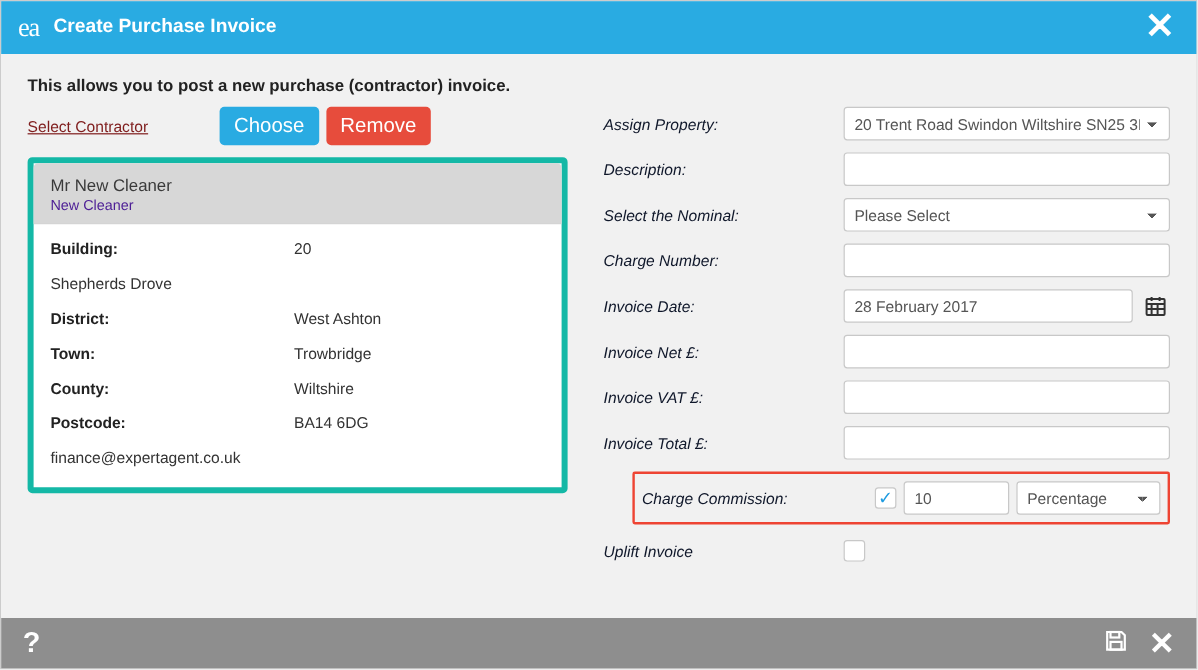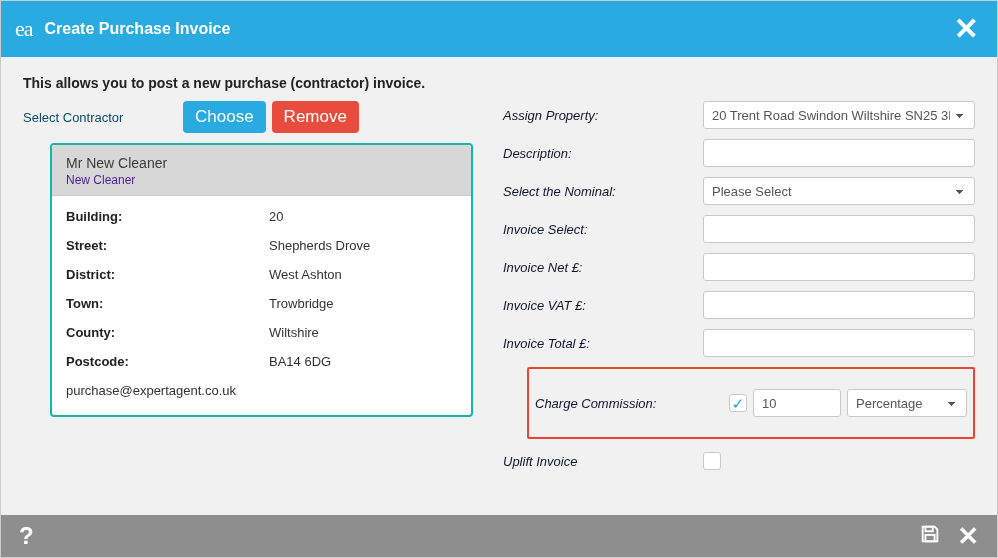--- a/index.html
+++ b/index.html
@@ -15,21 +15,21 @@
   .window {
     width: 998px;
     height: 558px;
     display: flex;
     flex-direction: column;
     border: 1px solid #ccc;
   }
   .titlebar {
     background: #29abe2;
     color: #fff;
-    height: 56px;
+    height: 44px;
     display: flex;
     align-items: center;
     padding: 0 14px;
   }
   .logo {
     font-family: Georgia, serif;
     font-size: 22px;
     font-weight: 400;
     margin-right: 12px;
     letter-spacing: -1px;
@@ -65,40 +65,40 @@
   .col-left { flex: 1; }
   .col-right { flex: 1; }
 
   .selector-row {
     display: flex;
     align-items: center;
     margin-bottom: 10px;
   }
   .selector-label {
     width: 160px;
-    color: #0c4a6e;
+    color: #7f1d1d;
+    text-decoration: underline;
   }
   .btn {
     display: inline-block;
     padding: 6px 12px;
     border: none;
     border-radius: 4px;
     color: #fff;
     font-size: 17px;
     cursor: pointer;
     margin-right: 6px;
   }
   .btn-primary { background: #29abe2; }
   .btn-danger  { background: #e74c3c; }
 
   .panel {
     background: #fff;
-    border: 2px solid #14b8a6;
+    border: 5px solid #14b8a6;
     border-radius: 4px;
-    margin-left: 27px;
   }
   .panel-header {
     background: #d7d7d7;
     padding: 10px 14px 8px 14px;
     border-bottom: 1px solid #ccc;
     border-radius: 4px 4px 0 0;
   }
   .panel-header .name { color: #3a3a3a; font-size: 14px; }
   .panel-header .sub  { color: #4c1d95; font-size: 12px; margin-top: 2px; }
   .panel-body { padding: 6px 14px 10px 14px; }
@@ -144,21 +144,21 @@
     background: #fff;
     display: inline-flex;
     align-items: center; justify-content: center;
     cursor: pointer;
     color: #1e9be0;
     font-size: 15px;
     line-height: 1;
   }
   .commission-row {
     border: 2px solid #e43; 
-    padding: 20px 6px;
+    padding: 6px 6px;
     border-radius: 2px;
     margin-bottom: 8px;
     margin-left: 24px;
   }
   .commission-row .form-label { width: 194px; }
   .small-input { width: 88px !important; flex: none; }
   .med-select  { width: 120px !important; flex: none; }
 
   .footer {
     background: #8e8e8e;
@@ -213,41 +213,40 @@
           <div class="panel-header">
             <div class="name">Mr New Cleaner</div>
             <div class="sub">New Cleaner</div>
           </div>
           <div class="panel-body">
             <div class="addr-row">
               <span class="addr-label">Building:</span>
               <span class="addr-value">20</span>
             </div>
             <div class="addr-row">
-              <span class="addr-label">Street:</span>
               <span class="addr-value">Shepherds Drove</span>
             </div>
             <div class="addr-row">
               <span class="addr-label">District:</span>
               <span class="addr-value">West Ashton</span>
             </div>
             <div class="addr-row">
               <span class="addr-label">Town:</span>
               <span class="addr-value">Trowbridge</span>
             </div>
             <div class="addr-row">
               <span class="addr-label">County:</span>
               <span class="addr-value">Wiltshire</span>
             </div>
             <div class="addr-row">
               <span class="addr-label">Postcode:</span>
               <span class="addr-value">BA14 6DG</span>
             </div>
             <div class="addr-row">
-              <span class="addr-value">purchase@expertagent.co.uk</span>
+              <span class="addr-value">finance@expertagent.co.uk</span>
             </div>
           </div>
         </div>
 
       </div>
 
       <div class="col-right">
 
         <div class="form-row">
           <span class="form-label">Assign Property:</span>
@@ -268,26 +267,43 @@
         <div class="form-row">
           <span class="form-label">Select the Nominal:</span>
           <div class="form-control-wrap">
             <select class="form-select">
               <option>Please Select</option>
             </select>
           </div>
         </div>
 
         <div class="form-row">
-          <span class="form-label">Invoice Select:</span>
-          <div class="form-control-wrap">
-            <input class="form-input" type="text" value="" style="">
-          </div>
-        </div>
-
+          <span class="form-label">Charge Number:</span>
+          <div class="form-control-wrap">
+            <input class="form-input" type="text" value="" style="">
+          </div>
+        </div>
+
+        <div class="form-row">
+          <span class="form-label">Invoice Date:</span>
+          <div class="form-control-wrap">
+            <input class="form-input" type="text" value="28 February 2017" style="">
+            <span class="cal-icon">
+              <svg width="20" height="20" viewBox="0 0 24 24" fill="none" stroke="#333" stroke-width="2">
+                <rect x="3" y="5" width="18" height="16" rx="1"></rect>
+                <line x1="3" y1="10" x2="21" y2="10"></line>
+                <line x1="8" y1="3" x2="8" y2="7"></line>
+                <line x1="16" y1="3" x2="16" y2="7"></line>
+                <line x1="8" y1="10" x2="8" y2="21"></line>
+                <line x1="14" y1="10" x2="14" y2="21"></line>
+                <line x1="3" y1="15" x2="21" y2="15"></line>
+              </svg>
+            </span>
+          </div>
+        </div>
 
         <div class="form-row">
           <span class="form-label">Invoice Net £:</span>
           <div class="form-control-wrap">
             <input class="form-input" type="text" value="" style="">
           </div>
         </div>
 
         <div class="form-row">
           <span class="form-label">Invoice VAT £:</span>

